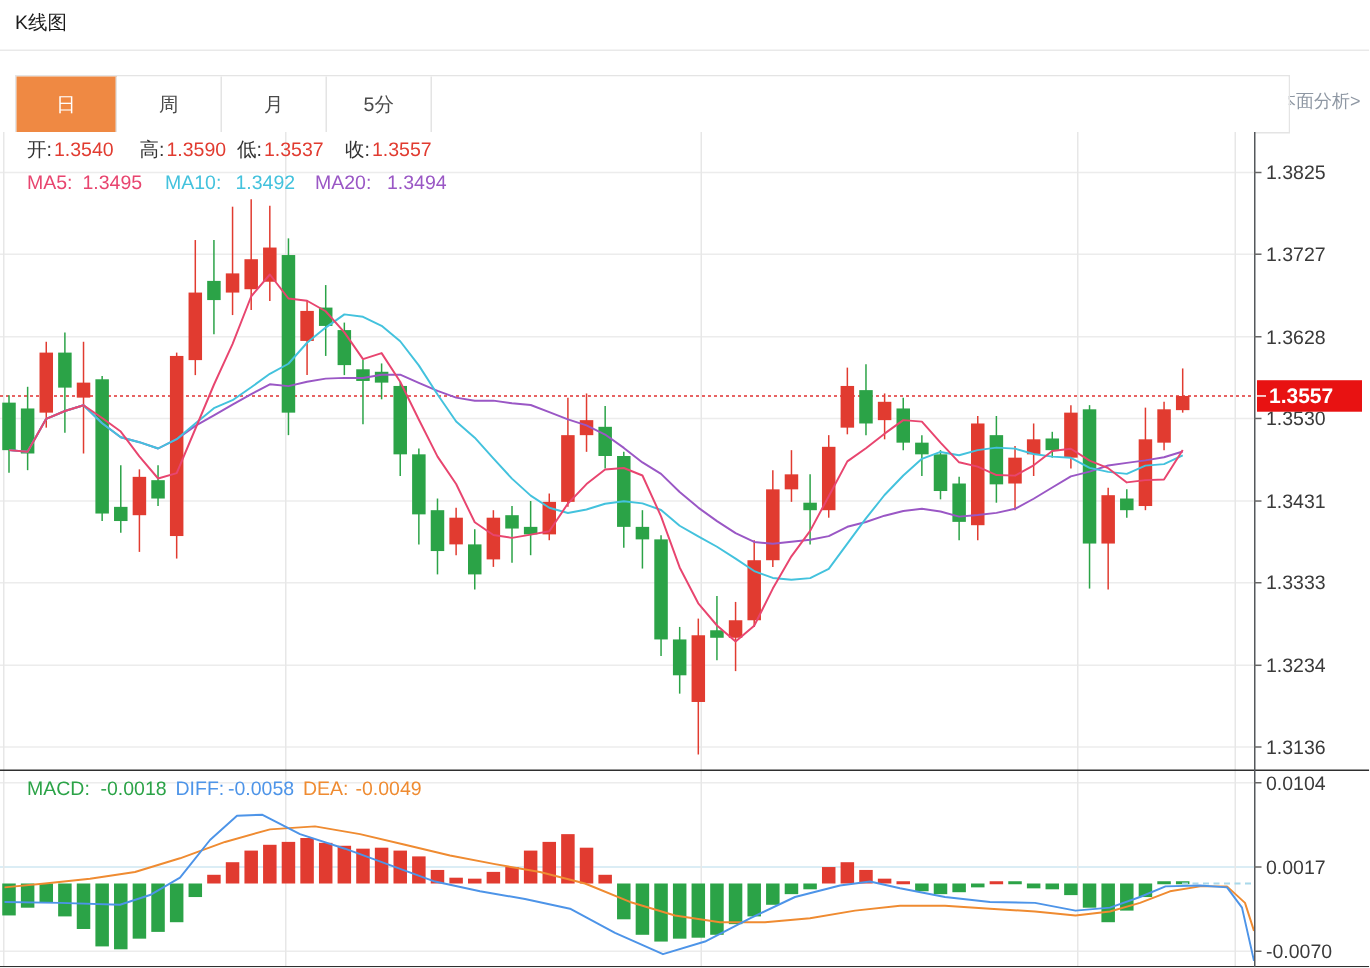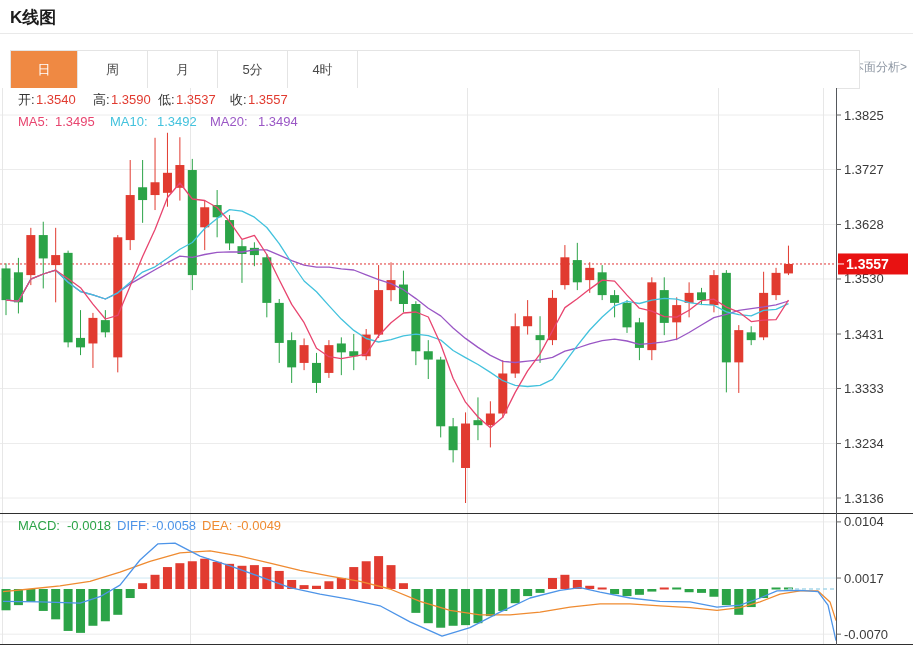--- a/index.html
+++ b/index.html
@@ -1,18 +1,18 @@
 <!DOCTYPE html>
 <html><head>
 <meta charset="utf-8">
 <style>
   html,body{margin:0;padding:0;background:#fff;}
   .stage{position:relative;width:913px;height:645px;background:#fff;overflow:hidden;
          font-family:"Liberation Sans","DejaVu Sans",sans-serif;}
-  .hdr-title{position:absolute;left:10px;top:6px;font-size:17px;font-weight:bold;color:#1c1c1c;}
+  .hdr-title{position:absolute;left:10px;top:6px;font-size:13px;font-weight:normal;color:#1c1c1c;}
   .hdr-link{position:absolute;right:6px;top:11px;font-size:12px;color:#8e97a3;text-decoration:none;cursor:pointer;margin-top:48px;}
   .hdr-divider{position:absolute;left:0;top:33px;width:913px;height:1px;background:#e9e9e9;}
   .tabbar{position:absolute;left:10px;top:50px;width:848px;height:37px;border:1px solid #e4e4e4;display:flex;}
   .tab{width:70px;height:37px;line-height:37px;text-align:center;font-size:13px;color:#4a4a4a;
        border-right:1px solid #e4e4e4;cursor:pointer;box-sizing:border-box;background:#fff;}
   .tab:first-child{width:67px;}
   .tab.active{background:#ef8943;color:#fff;}
   .tab-filler{flex:1;border-right:none;}
   svg text{font-family:"Liberation Sans","DejaVu Sans",sans-serif;}
 </style>
@@ -21,21 +21,20 @@
 
 <div class="stage">
   <div class="hdr-title">K线图</div>
   <a class="hdr-link">基本面分析&gt;</a>
   <div class="hdr-divider"></div>
   <div class="tabbar" id="tabbar">
       <div class="tab active">日</div>
       <div class="tab">周</div>
       <div class="tab">月</div>
       <div class="tab">5分</div>
-      <div class="tab">4时</div>
       <div class="tab tab-filler"></div>
     </div>
   <svg id="chart" width="913" height="645" viewBox="0 0 913 645" style="position:absolute;left:0;top:0;">
       <rect x="0" y="88" width="836" height="425" fill="#fff"></rect>
       <rect x="0" y="513" width="836" height="131" fill="#fff"></rect>
       <line x1="0" y1="115" x2="836" y2="115" stroke="#ececec" stroke-width="1"></line>
       <line x1="0" y1="169.47605224963735" x2="836" y2="169.47605224963735" stroke="#ececec" stroke-width="1"></line>
       <line x1="0" y1="224.50798258345463" x2="836" y2="224.50798258345463" stroke="#ececec" stroke-width="1"></line>
       <line x1="0" y1="278.984034833092" x2="836" y2="278.984034833092" stroke="#ececec" stroke-width="1"></line>
       <line x1="0" y1="334.01596516690927" x2="836" y2="334.01596516690927" stroke="#ececec" stroke-width="1"></line>

